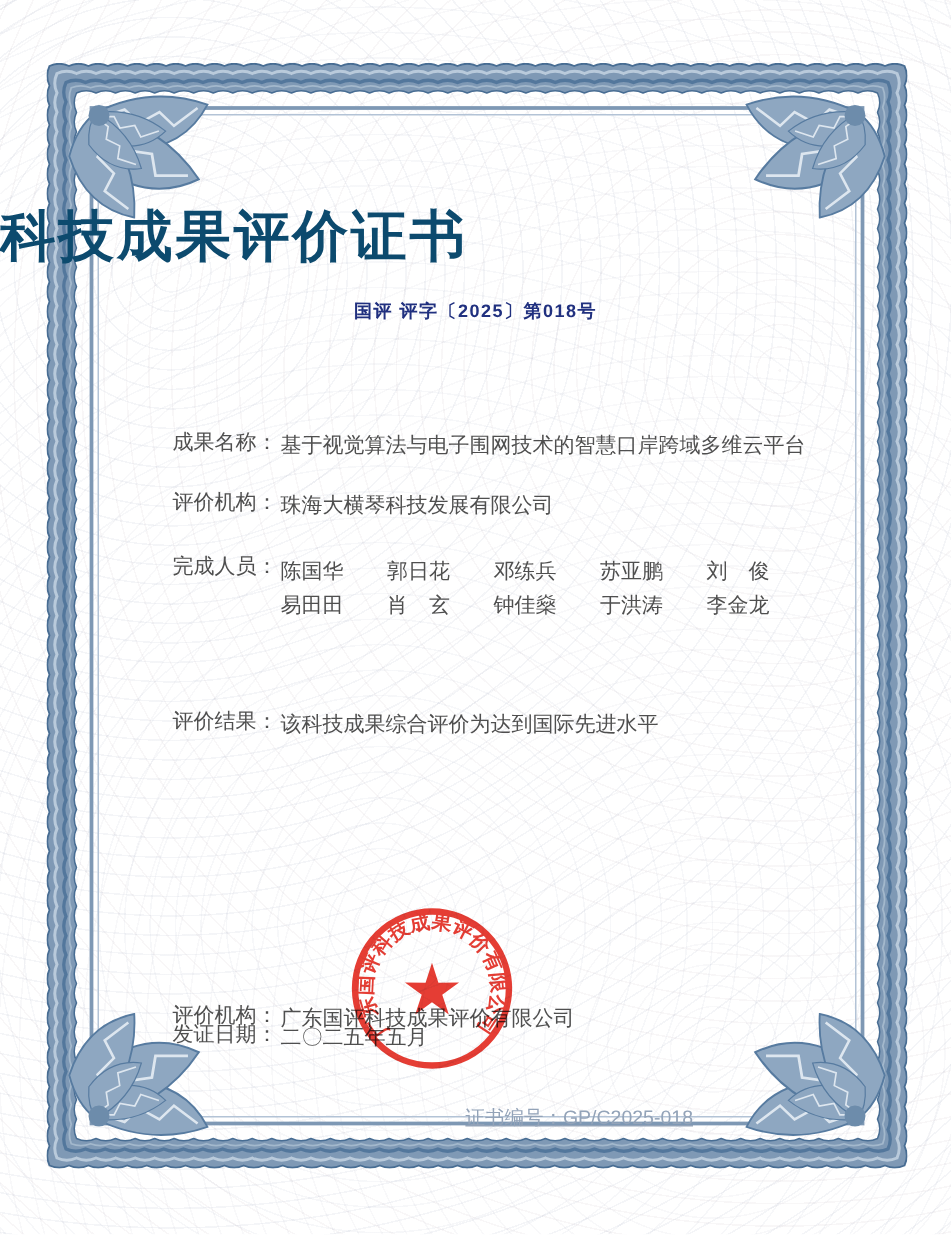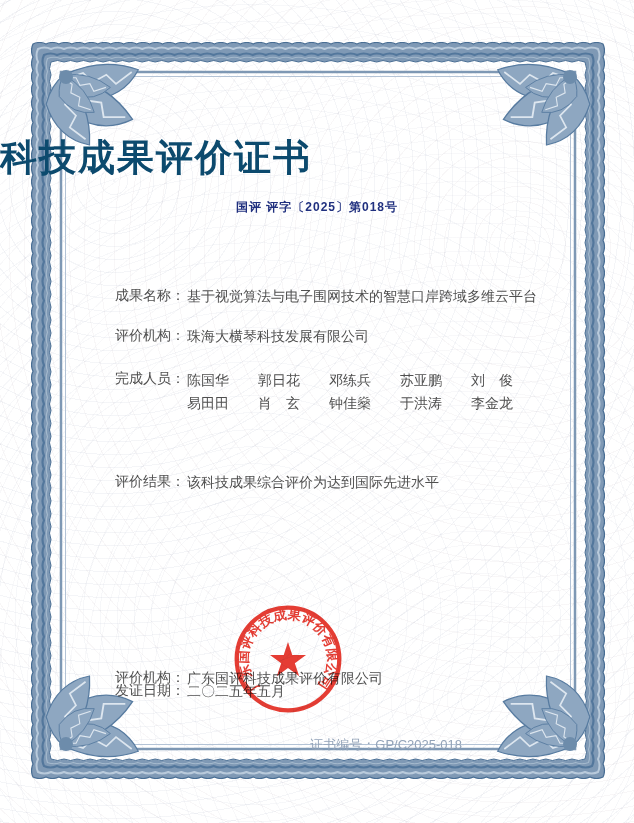--- a/index.html
+++ b/index.html
@@ -37,21 +37,21 @@
   .f-unit{top:326px;}
   .f-personnel{top:369px;}
   .f-result{top:472px;}
   .f-agency{top:668px;}
   .f-date{top:681px;}
   .prows{display:flex;flex-direction:column;}
   .prow{display:flex;line-height:23px;}
   .prow span{min-width:42px;margin-right:29px;white-space:nowrap;}
   .serial{
     position:absolute;top:736px;right:172px;
-    font-size:13px;color:#93a3b8;white-space:nowrap;
+    font-size:13px;color:#93a3b8;white-space:nowrap;text-decoration:underline;
   }
   .seal{
     position:absolute;left:231px;top:602px;width:114px;height:114px;
     opacity:0.9;mix-blend-mode:multiply;pointer-events:none;
   }
 </style>
 </head>
 <body>
 
 <div class="bg-pattern"></div>

